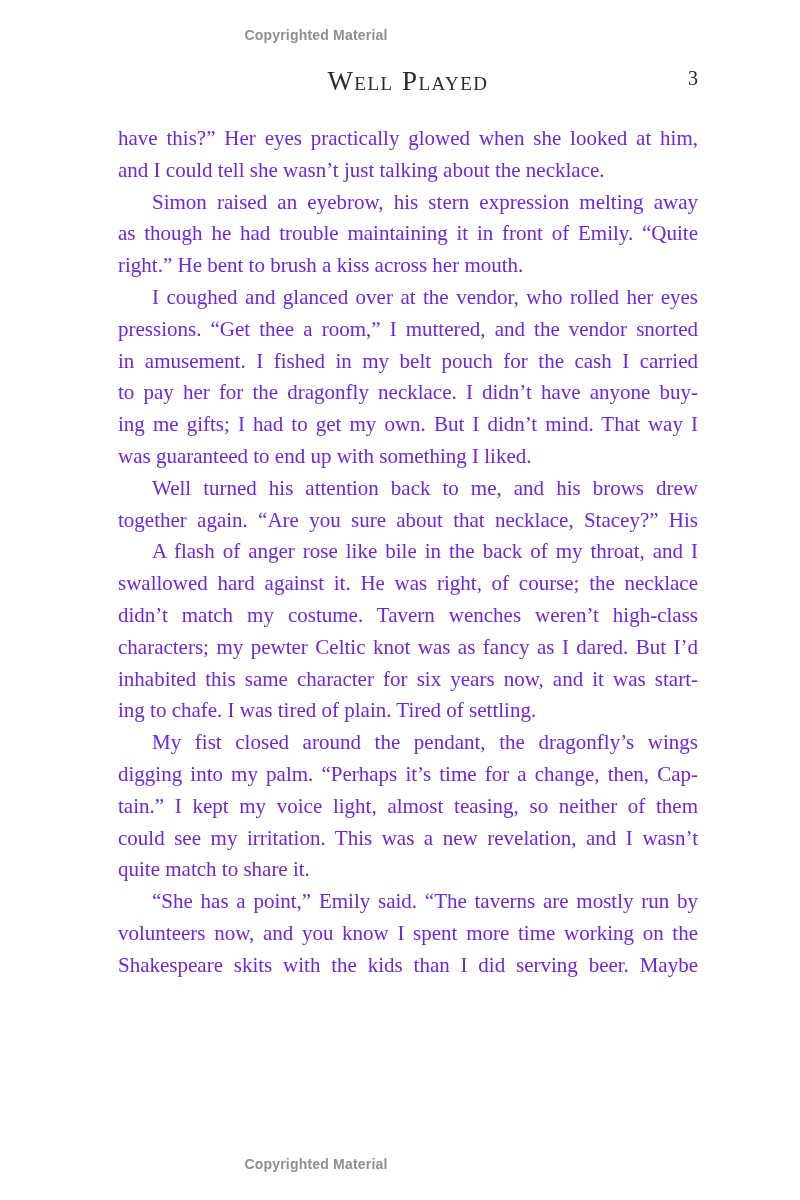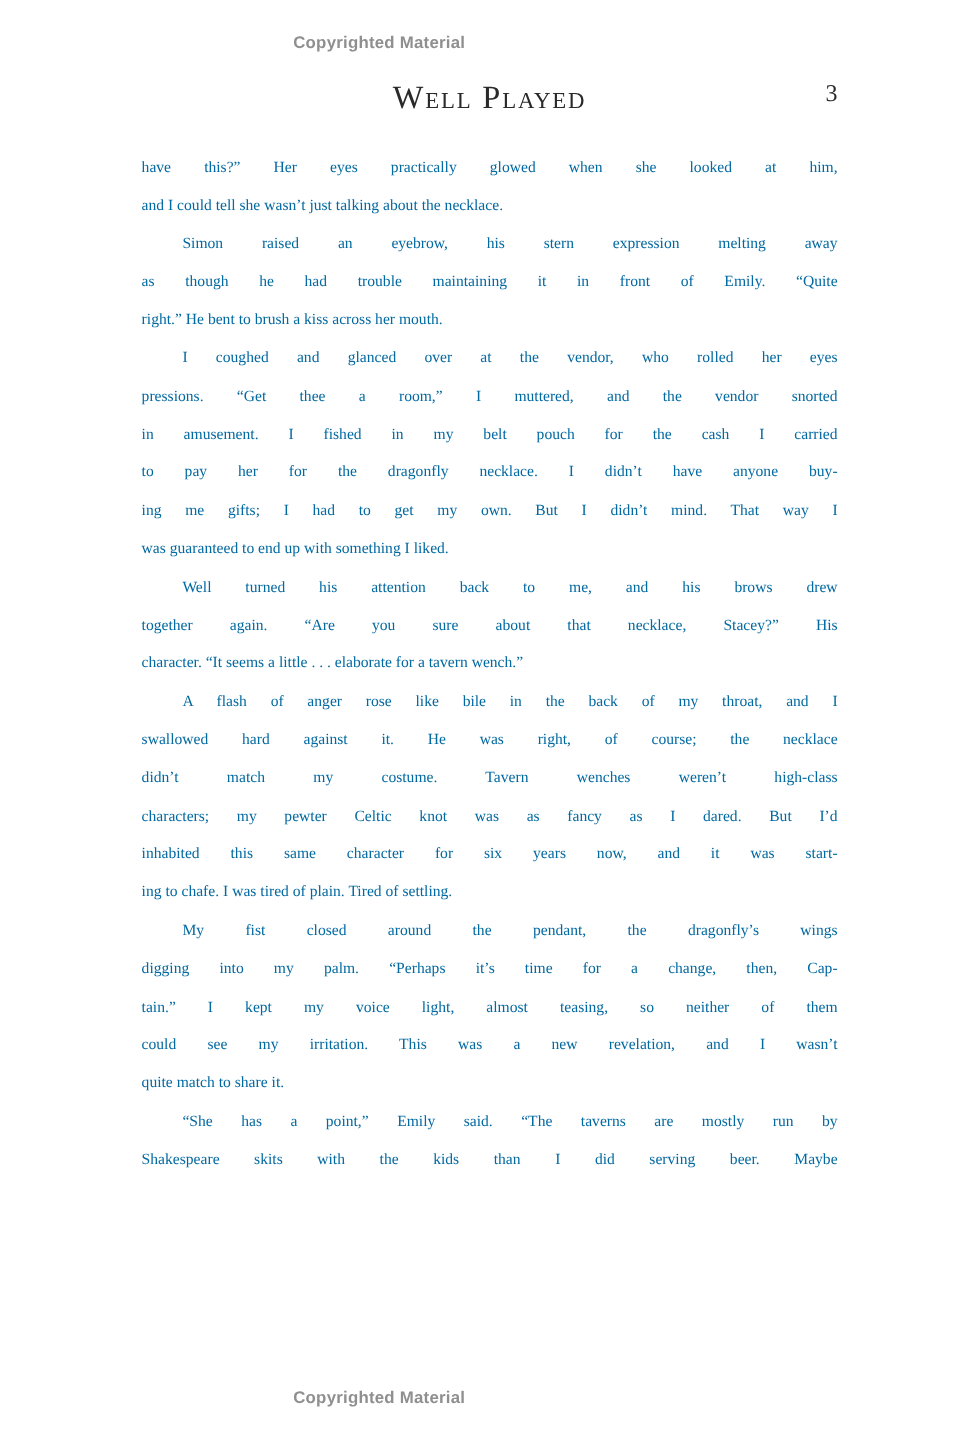--- a/index.html
+++ b/index.html
@@ -54,27 +54,27 @@
     color: #2a2a2a;
   }
 
   .text-block {
     position: absolute;
     top: 123px;
     left: 118px;
     width: 580px;
   }
   .line {
-    font-size: 13px;
+    font-size: 21px;
     line-height: 31.8px;
     height: 31.8px;
     white-space: normal;
     text-align: justify;
     text-align-last: left;
-    color: #0369a1;
+    color: #6d28d9;
   }
   .line.j {
     text-align-last: justify;
   }
   .line.ind {
     text-indent: 34px;
   }
 </style>
 </head>
 <body>
@@ -93,29 +93,29 @@
     <div class="line j">as though he had trouble maintaining it in front of Emily. “Quite</div>
     <div class="line">right.” He bent to brush a kiss across her mouth.</div>
     <div class="line j ind">I coughed and glanced over at the vendor, who rolled her eyes</div>
     <div class="line j">pressions. “Get thee a room,” I muttered, and the vendor snorted</div>
     <div class="line j">in amusement. I fished in my belt pouch for the cash I carried</div>
     <div class="line j">to pay her for the dragonfly necklace. I didn’t have anyone buy-</div>
     <div class="line j">ing me gifts; I had to get my own. But I didn’t mind. That way I</div>
     <div class="line">was guaranteed to end up with something I liked.</div>
     <div class="line j ind">Well turned his attention back to me, and his brows drew</div>
     <div class="line j">together again. “Are you sure about that necklace, Stacey?” His</div>
-    <div class="line">character. “It seems a little . . . elaborate for a tavern wench.”</div>
     <div class="line j ind">A flash of anger rose like bile in the back of my throat, and I</div>
     <div class="line j">swallowed hard against it. He was right, of course; the necklace</div>
     <div class="line j">didn’t match my costume. Tavern wenches weren’t high-class</div>
     <div class="line j">characters; my pewter Celtic knot was as fancy as I dared. But I’d</div>
     <div class="line j">inhabited this same character for six years now, and it was start-</div>
     <div class="line">ing to chafe. I was tired of plain. Tired of settling.</div>
     <div class="line j ind">My fist closed around the pendant, the dragonfly’s wings</div>
     <div class="line j">digging into my palm. “Perhaps it’s time for a change, then, Cap-</div>
     <div class="line j">tain.” I kept my voice light, almost teasing, so neither of them</div>
     <div class="line j">could see my irritation. This was a new revelation, and I wasn’t</div>
     <div class="line">quite match to share it.</div>
     <div class="line j ind">“She has a point,” Emily said. “The taverns are mostly run by</div>
+    <div class="line j">volunteers now, and you know I spent more time working on the</div>
     <div class="line j">Shakespeare skits with the kids than I did serving beer. Maybe</div>
   </div>
 
 <div class="copyright bottom">Copyrighted Material</div>
 
 </body></html>

